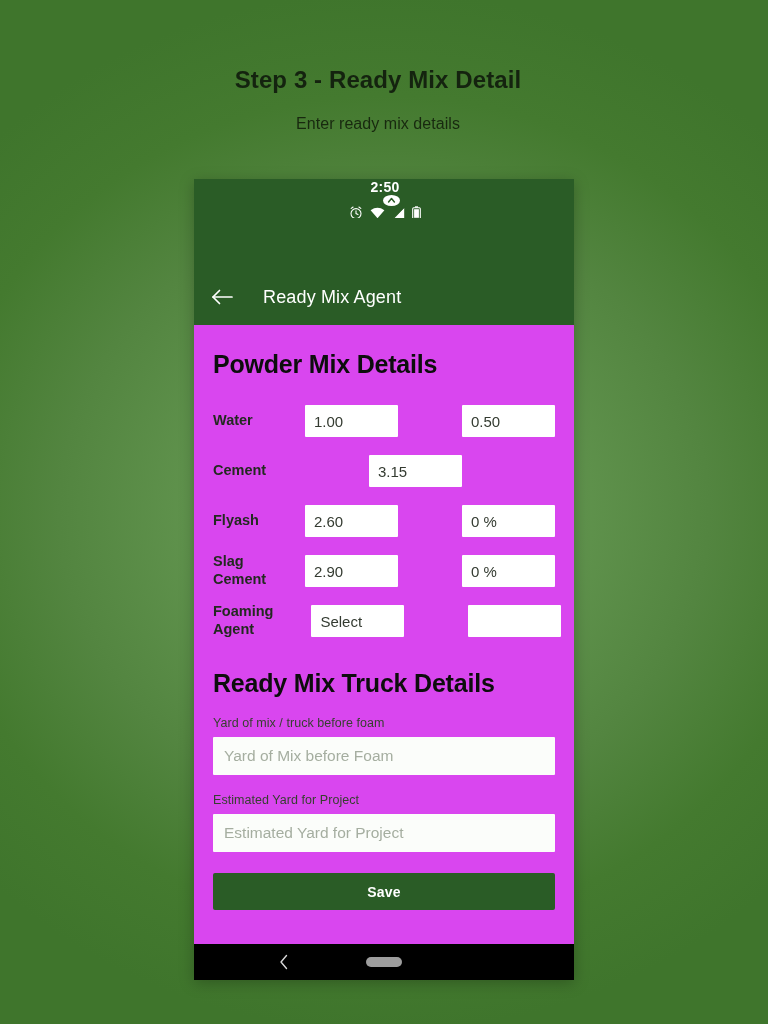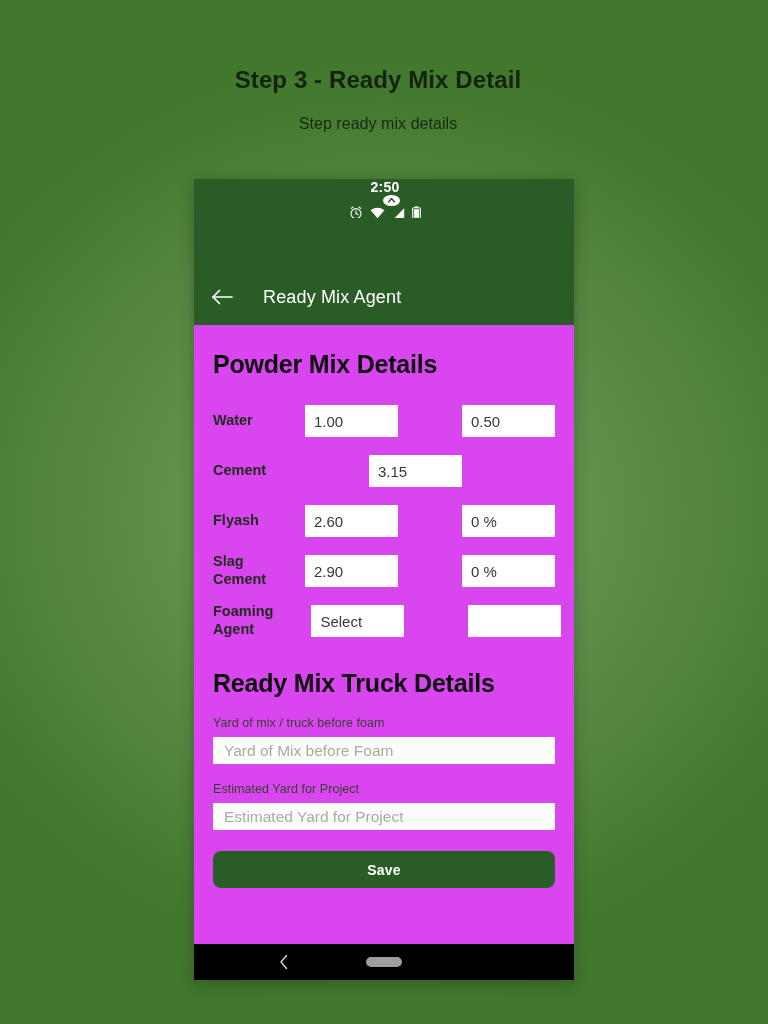--- a/index.html
+++ b/index.html
@@ -168,21 +168,21 @@
   
   .field-label {
     font-size: 12.5px;
     color: #36402f;
     margin-top: 18px;
     margin-bottom: 7px;
     letter-spacing: 0.05px;
   }
   .field-input {
     width: 342px;
-    height: 27px;
+    height: 38px;
     background: #fbfdfa;
     border: none;
     outline: none;
     font-family: "Liberation Sans", sans-serif;
     font-size: 15.5px;
     color: #2d3429;
     padding: 0 11px;
     border-radius: 1px;
   }
   .field-input::placeholder { color: #a5aea0; }
@@ -192,21 +192,21 @@
     width: 342px;
     height: 37px;
     background: #2a5c26;
     color: #ffffff;
     border: none;
     font-family: "Liberation Sans", sans-serif;
     font-size: 14px;
     font-weight: bold;
     letter-spacing: 0.2px;
     cursor: pointer;
-    border-radius: 8px;
+    border-radius: 2px;
   }
 
   
   .navbar {
     height: 36px;
     background: #000000;
     display: flex;
     align-items: center;
     position: relative;
   }
@@ -229,21 +229,21 @@
     border-radius: 5px;
     background: #9e9e9e;
     cursor: pointer;
   }
 </style>
 </head>
 <body>
 
 <div class="page-header">
   <div class="page-title">Step 3 - Ready Mix Detail</div>
-  <div class="page-subtitle">Step ready mix details</div>
+  <div class="page-subtitle">Enter ready mix details</div>
 </div>
 
 <div class="phone">
 
   <div class="statusbar">
     <span class="status-time">2:50</span>
     <span class="status-left-icon">
       <svg width="11" height="11" viewBox="0 0 11 11">
           <path d="M2.6 7 L5.5 3.6 L8.4 7" stroke="#2a5c26" stroke-width="1.5" fill="none" stroke-linecap="round" stroke-linejoin="round"></path>
         </svg>

